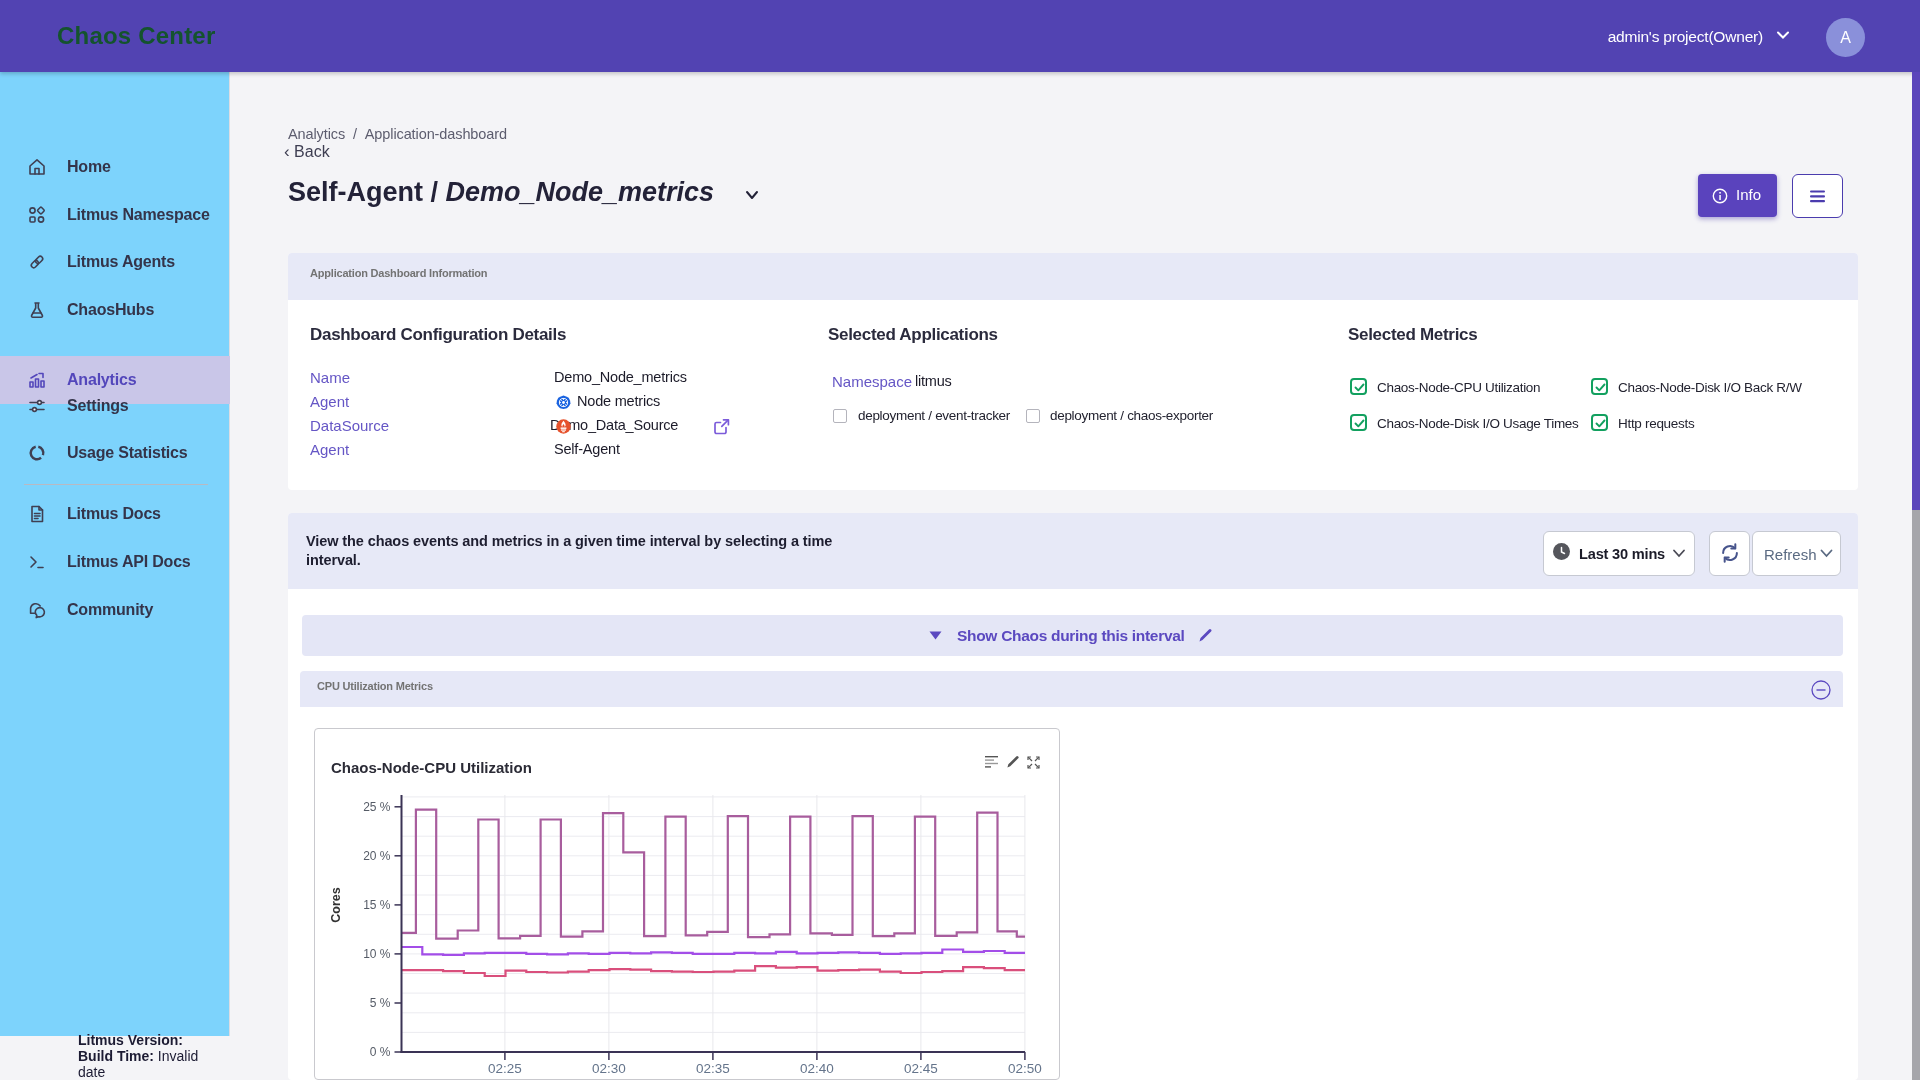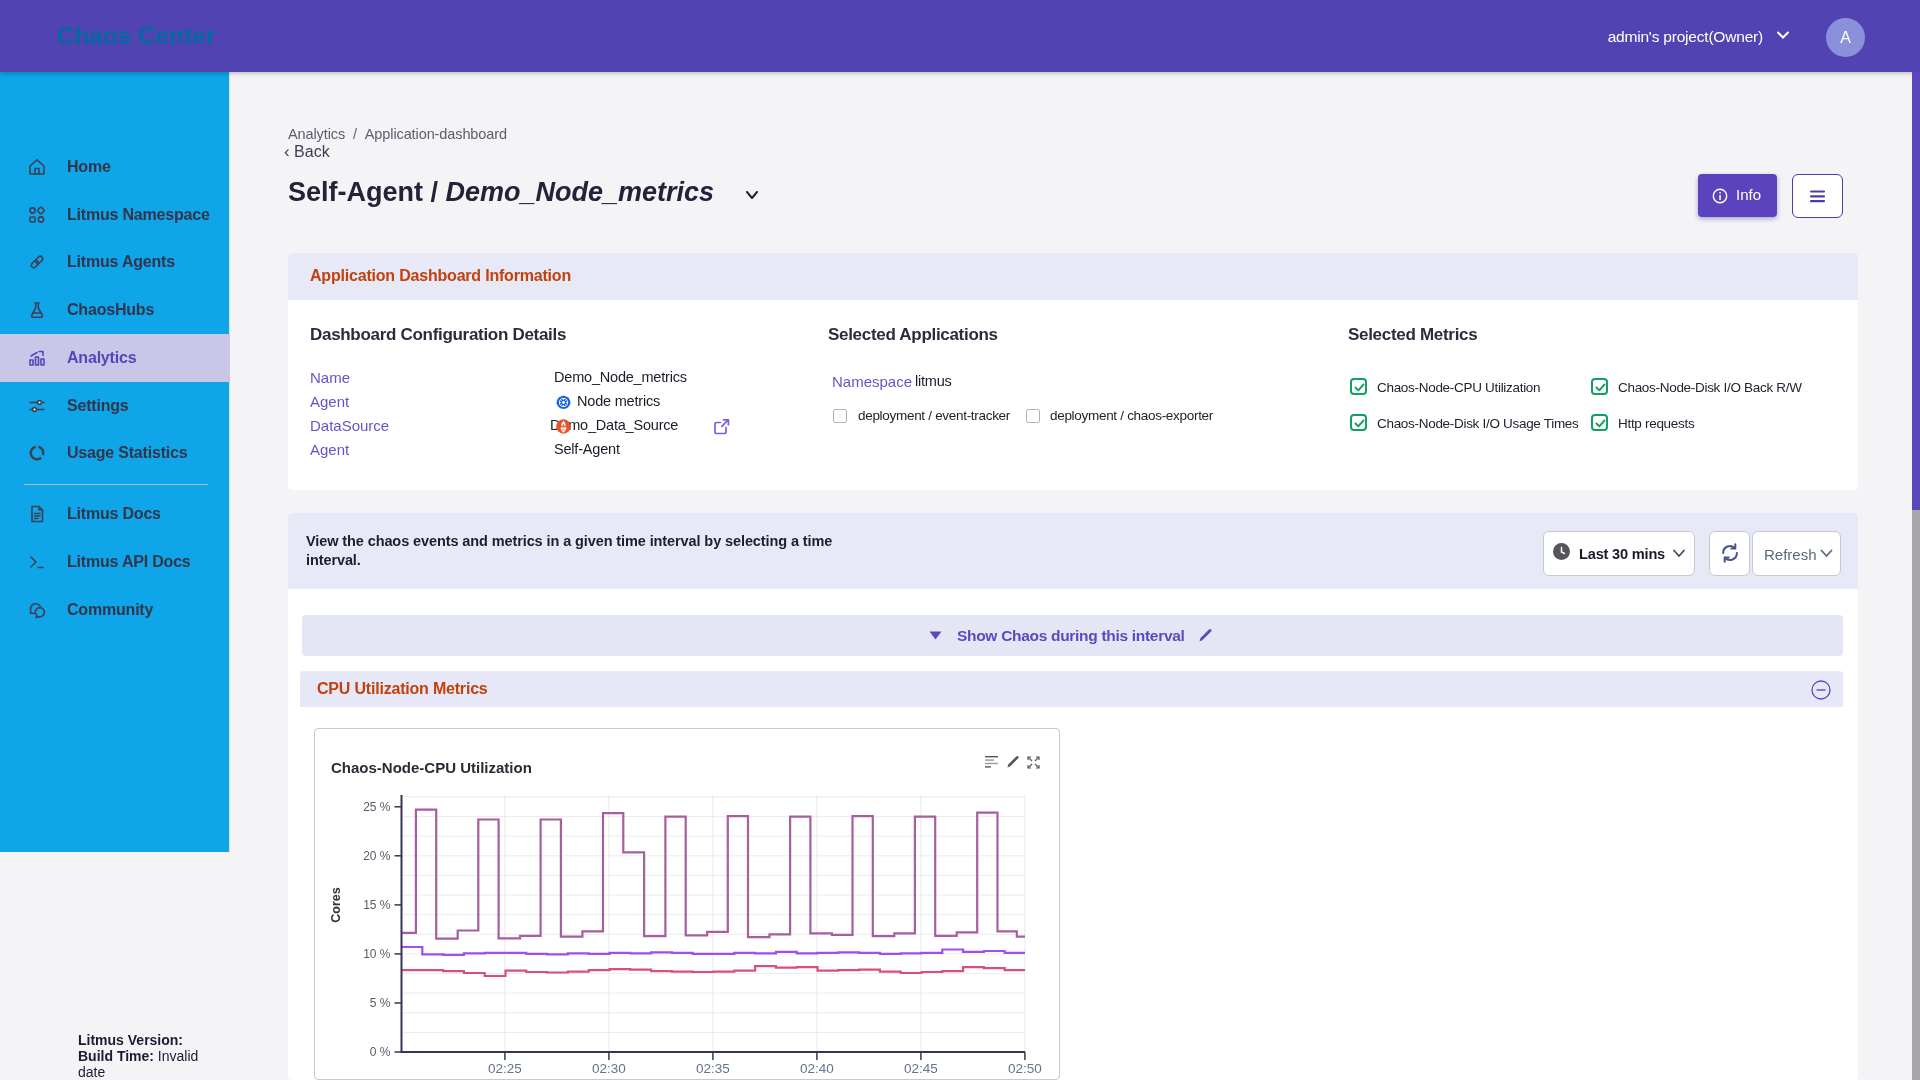--- a/index.html
+++ b/index.html
@@ -2,48 +2,48 @@
 <html><head>
 <meta charset="utf-8">
 <style>
 * { margin:0; padding:0; box-sizing:border-box; }
 html,body { width:1920px; height:1080px; overflow:hidden; font-family:"Liberation Sans", sans-serif; }
 body { background:#f4f4f7; position:relative; }
 .abs { position:absolute; }
 
 
 #header { left:0; top:0; width:1920px; height:72px; background:#5243b2; box-shadow:0 2px 4px rgba(0,0,0,.2); z-index:20; }
-#hdr-title { z-index:25; left:57px; top:22px; color:#0369a1; font-size:24px; font-weight:bold; letter-spacing:.2px; }
+#hdr-title { z-index:25; left:57px; top:22px; color:#14532d; font-size:24px; font-weight:bold; letter-spacing:.2px; }
 #hdr-proj { z-index:25; right:157px; top:28px; color:#fff; font-size:15.5px; letter-spacing:-0.2px; }
 #hdr-av { z-index:25; left:1826px; top:18px; width:39px; height:39px; border-radius:50%; background:#8a90da; color:#fff; font-size:16px; text-align:center; line-height:39px; }
 
 
-#sidebar { left:0; top:72px; width:230px; height:780px; background:#0ea5e9; border-right:1px solid #dcdce2; z-index:10; }
+#sidebar { left:0; top:72px; width:230px; height:964px; background:#7dd3fc; border-right:1px solid #dcdce2; z-index:10; }
 .mi { position:absolute; left:0; width:230px; height:48px; }
 .mi .ic { position:absolute; left:27px; top:14px; width:20px; height:20px; }
 .mi .lb { position:absolute; left:67px; top:50%; transform:translateY(-50%); font-size:16px; font-weight:bold; color:#34344a; letter-spacing:-0.2px; }
-.mi.active { background:#c9c6e8; }
+.mi.active { background:#c9c6e8;margin-top:22px; }
 .mi.active .lb { color:#5347bb; }
 #side-div { left:24px; top:412px; width:184px; height:0; border-top:1.5px solid #b9b9c2; }
 #ver { left:30px; top:960px; font-size:14px; color:#1c1b33; line-height:16px;margin-left:48px; }
 #ver b { font-weight:bold; }
 
 
 .crumb { left:288px; top:126px; font-size:14.5px; color:#5c5c6e; letter-spacing:-0.1px; }
 .back { left:284px; top:142px; font-size:16px; color:#3e3e52; }
 #title { left:288px; top:177px; font-size:27px; font-weight:bold; color:#232238; }
 #title .it { font-style:italic; }
 
 #btn-info { left:1698px; top:174px; width:79px; height:43px; background:#5a43bd; border-radius:4px; color:#fff; font-size:15px; box-shadow:0 2px 5px rgba(60,40,160,.4); }
 #btn-menu { left:1792px; top:174px; width:51px; height:44px; background:#fff; border:1.5px solid #4b3cae; border-radius:6px; }
 
 
 #card1 { left:288px; top:253px; width:1570px; height:237px; background:#fff; border-radius:4px; }
 #card1-hdr { left:288px; top:253px; width:1570px; height:47px; background:#e7e9f7; border-radius:4px 4px 0 0; }
-.h16 { font-size:16px; font-weight:bold; color:#c2410c; letter-spacing:-0.2px;text-align:right; }
+.h16 { font-size:11px; font-weight:bold; color:#737373; letter-spacing:-0.2px;text-align:right; }
 .h18 { font-size:17px; font-weight:bold; color:#2b2b3d; letter-spacing:-0.3px; }
 .plabel { font-size:15px; color:#6556c5; }
 .pval { font-size:14.5px; color:#1c1b29; letter-spacing:-0.2px; }
 .cb-label { font-size:13.5px; color:#232330; letter-spacing:-0.3px; }
 .ucb { position:absolute; width:14px; height:14px; border:1.5px solid #b4b4bc; border-radius:2px; background:#fff; }
 .gcb { position:absolute; width:17px; height:17px; border:2px solid #12a05f; border-radius:4px; background:#fff; }
 .gcb svg { position:absolute; left:1px; top:1px; }
 
 
 #paper2 { left:288px; top:513px; width:1570px; height:567px; background:#fff; border-radius:4px; }

